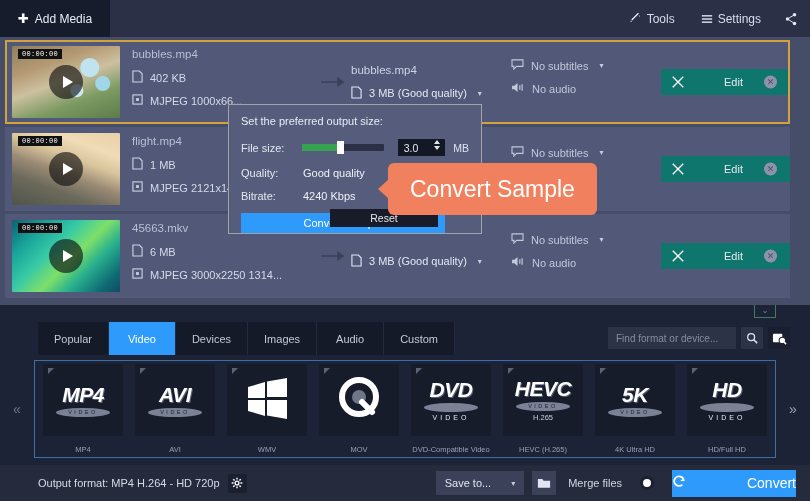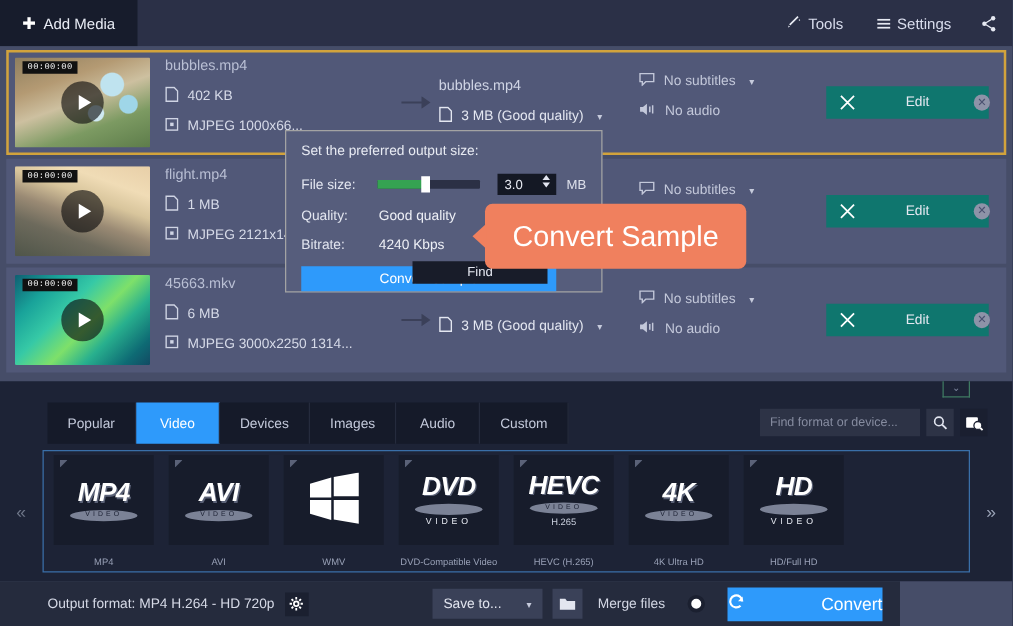--- a/index.html
+++ b/index.html
@@ -26,21 +26,21 @@
   .topbtn {
     display: flex; align-items: center; gap: 5px; height: 37px;
     padding: 0 13px; color: #d9dded; font-size: 12px; cursor: pointer;
   }
   .topbtn svg { display: block; }
   .share-btn { padding: 0 12px 0 10px; }
 
   
   .filelist {
     position: absolute; left: 0; top: 37px; width: 810px; height: 268px;
-    background: #464d68; padding: 3px 5px 0 5px;
+    background: #464d68; padding: 3px 20px 0 5px;
   }
   .filerow {
     position: relative; height: 84px; background: #515878;
     margin-bottom: 3px; display: flex; align-items: center;
   }
   .filerow.selected { outline: 2px solid #d2a33c; outline-offset: -2px; }
   .thumb {
     position: relative; width: 108px; height: 72px; margin-left: 7px;
     border-radius: 1px; overflow: hidden; flex: none;
   }
@@ -194,21 +194,21 @@
   .nav-left { position: absolute; left: 4px; top: 58px; width: 26px; height: 92px;
     display: flex; align-items: center; justify-content: center; color: #6f7789;
     font-size: 14px; cursor: pointer; }
   .nav-right { position: absolute; right: 4px; top: 58px; width: 26px; height: 92px;
     display: flex; align-items: center; justify-content: center; color: #9aa3b6;
     font-size: 14px; cursor: pointer; }
   .win-logo { width: 46px; height: 44px; position: relative; }
 
   
   .bottom {
-    position: absolute; left: 0; top: 465px; width: 720px; height: 36px;
+    position: absolute; left: 0; top: 465px; width: 810px; height: 36px;
     background: #252b3d; display: flex; align-items: center;
   }
   .outfmt { margin-left: 38px; color: #d6dae7; font-size: 11px; display: flex; align-items: center; gap: 8px; }
   .gear {
     width: 19px; height: 19px; background: #1b2030; display: flex;
     align-items: center; justify-content: center; cursor: pointer;
   }
   .bspacer { flex: 1; }
   .saveto {
     height: 24px; background: #3a4158; color: #e2e5ef; font-size: 11px;
@@ -518,21 +518,21 @@
     </div>
     <div class="pp-line">
       <span class="pp-lbl">Quality:</span>
       <span class="pp-val">Good quality</span>
     </div>
     <div class="pp-line">
       <span class="pp-lbl">Bitrate:</span>
       <span class="pp-val">4240 Kbps</span>
     </div>
     <div class="pp-convert">Convert Sample</div>
-    <div class="pp-reset">Find</div>
+    <div class="pp-reset">Reset</div>
   </div>
 
   <div class="callout">Convert Sample</div>
 
   <div class="formats">
     <div class="collapse-tab">⌄</div>
 
     <div class="tabs">
       <div class="tab">Popular</div>
       <div class="tab active">Video</div>
@@ -591,20 +591,32 @@
               <path d="M4 9l17-5v16H4z" fill="#fff"></path>
               <path d="M23 3.5l20-3.5v19H23z" fill="#fff"></path>
               <path d="M4 22h17v16L4 33z" fill="#fff"></path>
               <path d="M23 22h20v19l-20-3.5z" fill="#fff"></path>
             </svg>
           </div>
         </div>
         <div class="clabel">WMV</div>
       </div>
 
+      <div class="card">
+        <div class="box">
+          <div>
+            <svg width="48" height="48" viewBox="0 0 48 48">
+              <circle cx="24" cy="23" r="17" fill="none" stroke="#fff" stroke-width="6"></circle>
+              <circle cx="24" cy="23" r="7" fill="#6f7687"></circle>
+              <path d="M27 28l10 10" stroke="#fff" stroke-width="6" stroke-linecap="round"></path>
+            </svg>
+          </div>
+        </div>
+        <div class="clabel">MOV</div>
+      </div>
 
       <div class="card">
         <div class="box">
           <div class="logo">
             <div class="big">DVD</div>
             <div class="ell"></div>
             <div class="sub">VIDEO</div>
           </div>
         </div>
         <div class="clabel">DVD-Compatible Video</div>
@@ -617,21 +629,21 @@
             <div class="ell">VIDEO</div>
             <div class="sub2">H.265</div>
           </div>
         </div>
         <div class="clabel">HEVC (H.265)</div>
       </div>
 
       <div class="card">
         <div class="box">
           <div class="logo">
-            <div class="big">4K</div>
+            <div class="big">5K</div>
             <div class="ell">VIDEO</div>
           </div>
         </div>
         <div class="clabel">4K Ultra HD</div>
       </div>
 
       <div class="card">
         <div class="box">
           <div class="logo">
             <div class="big">HD</div>

